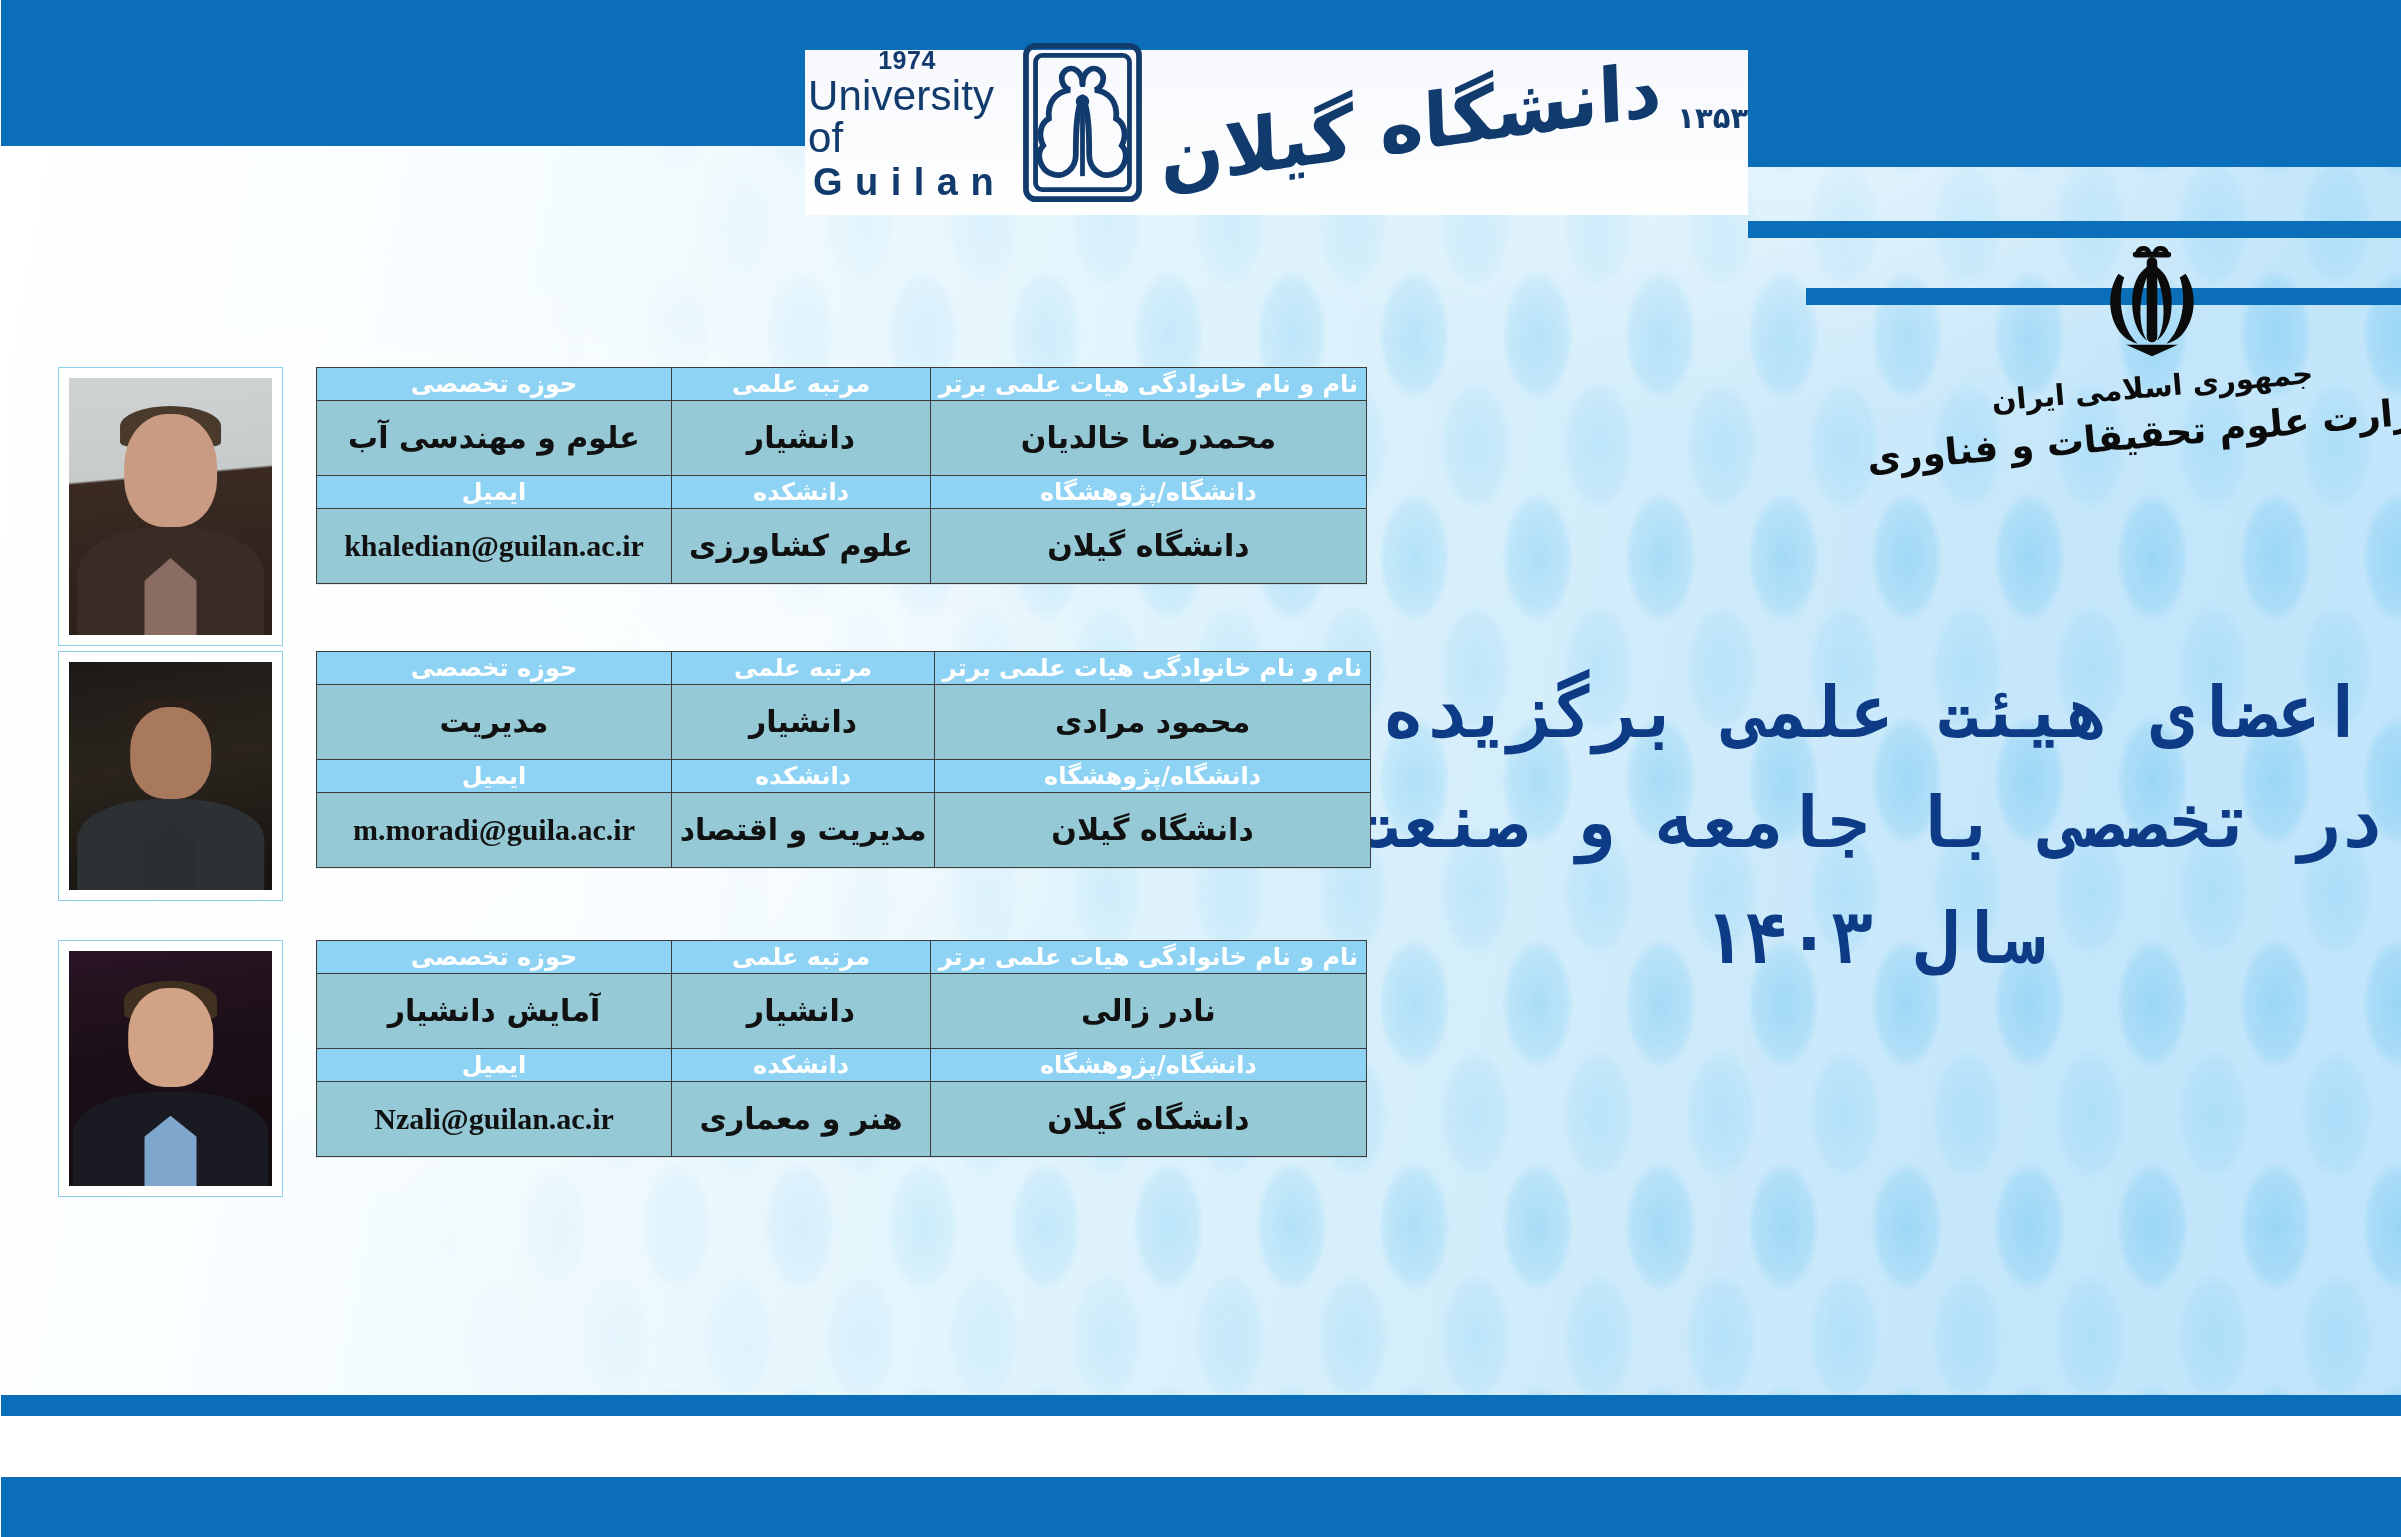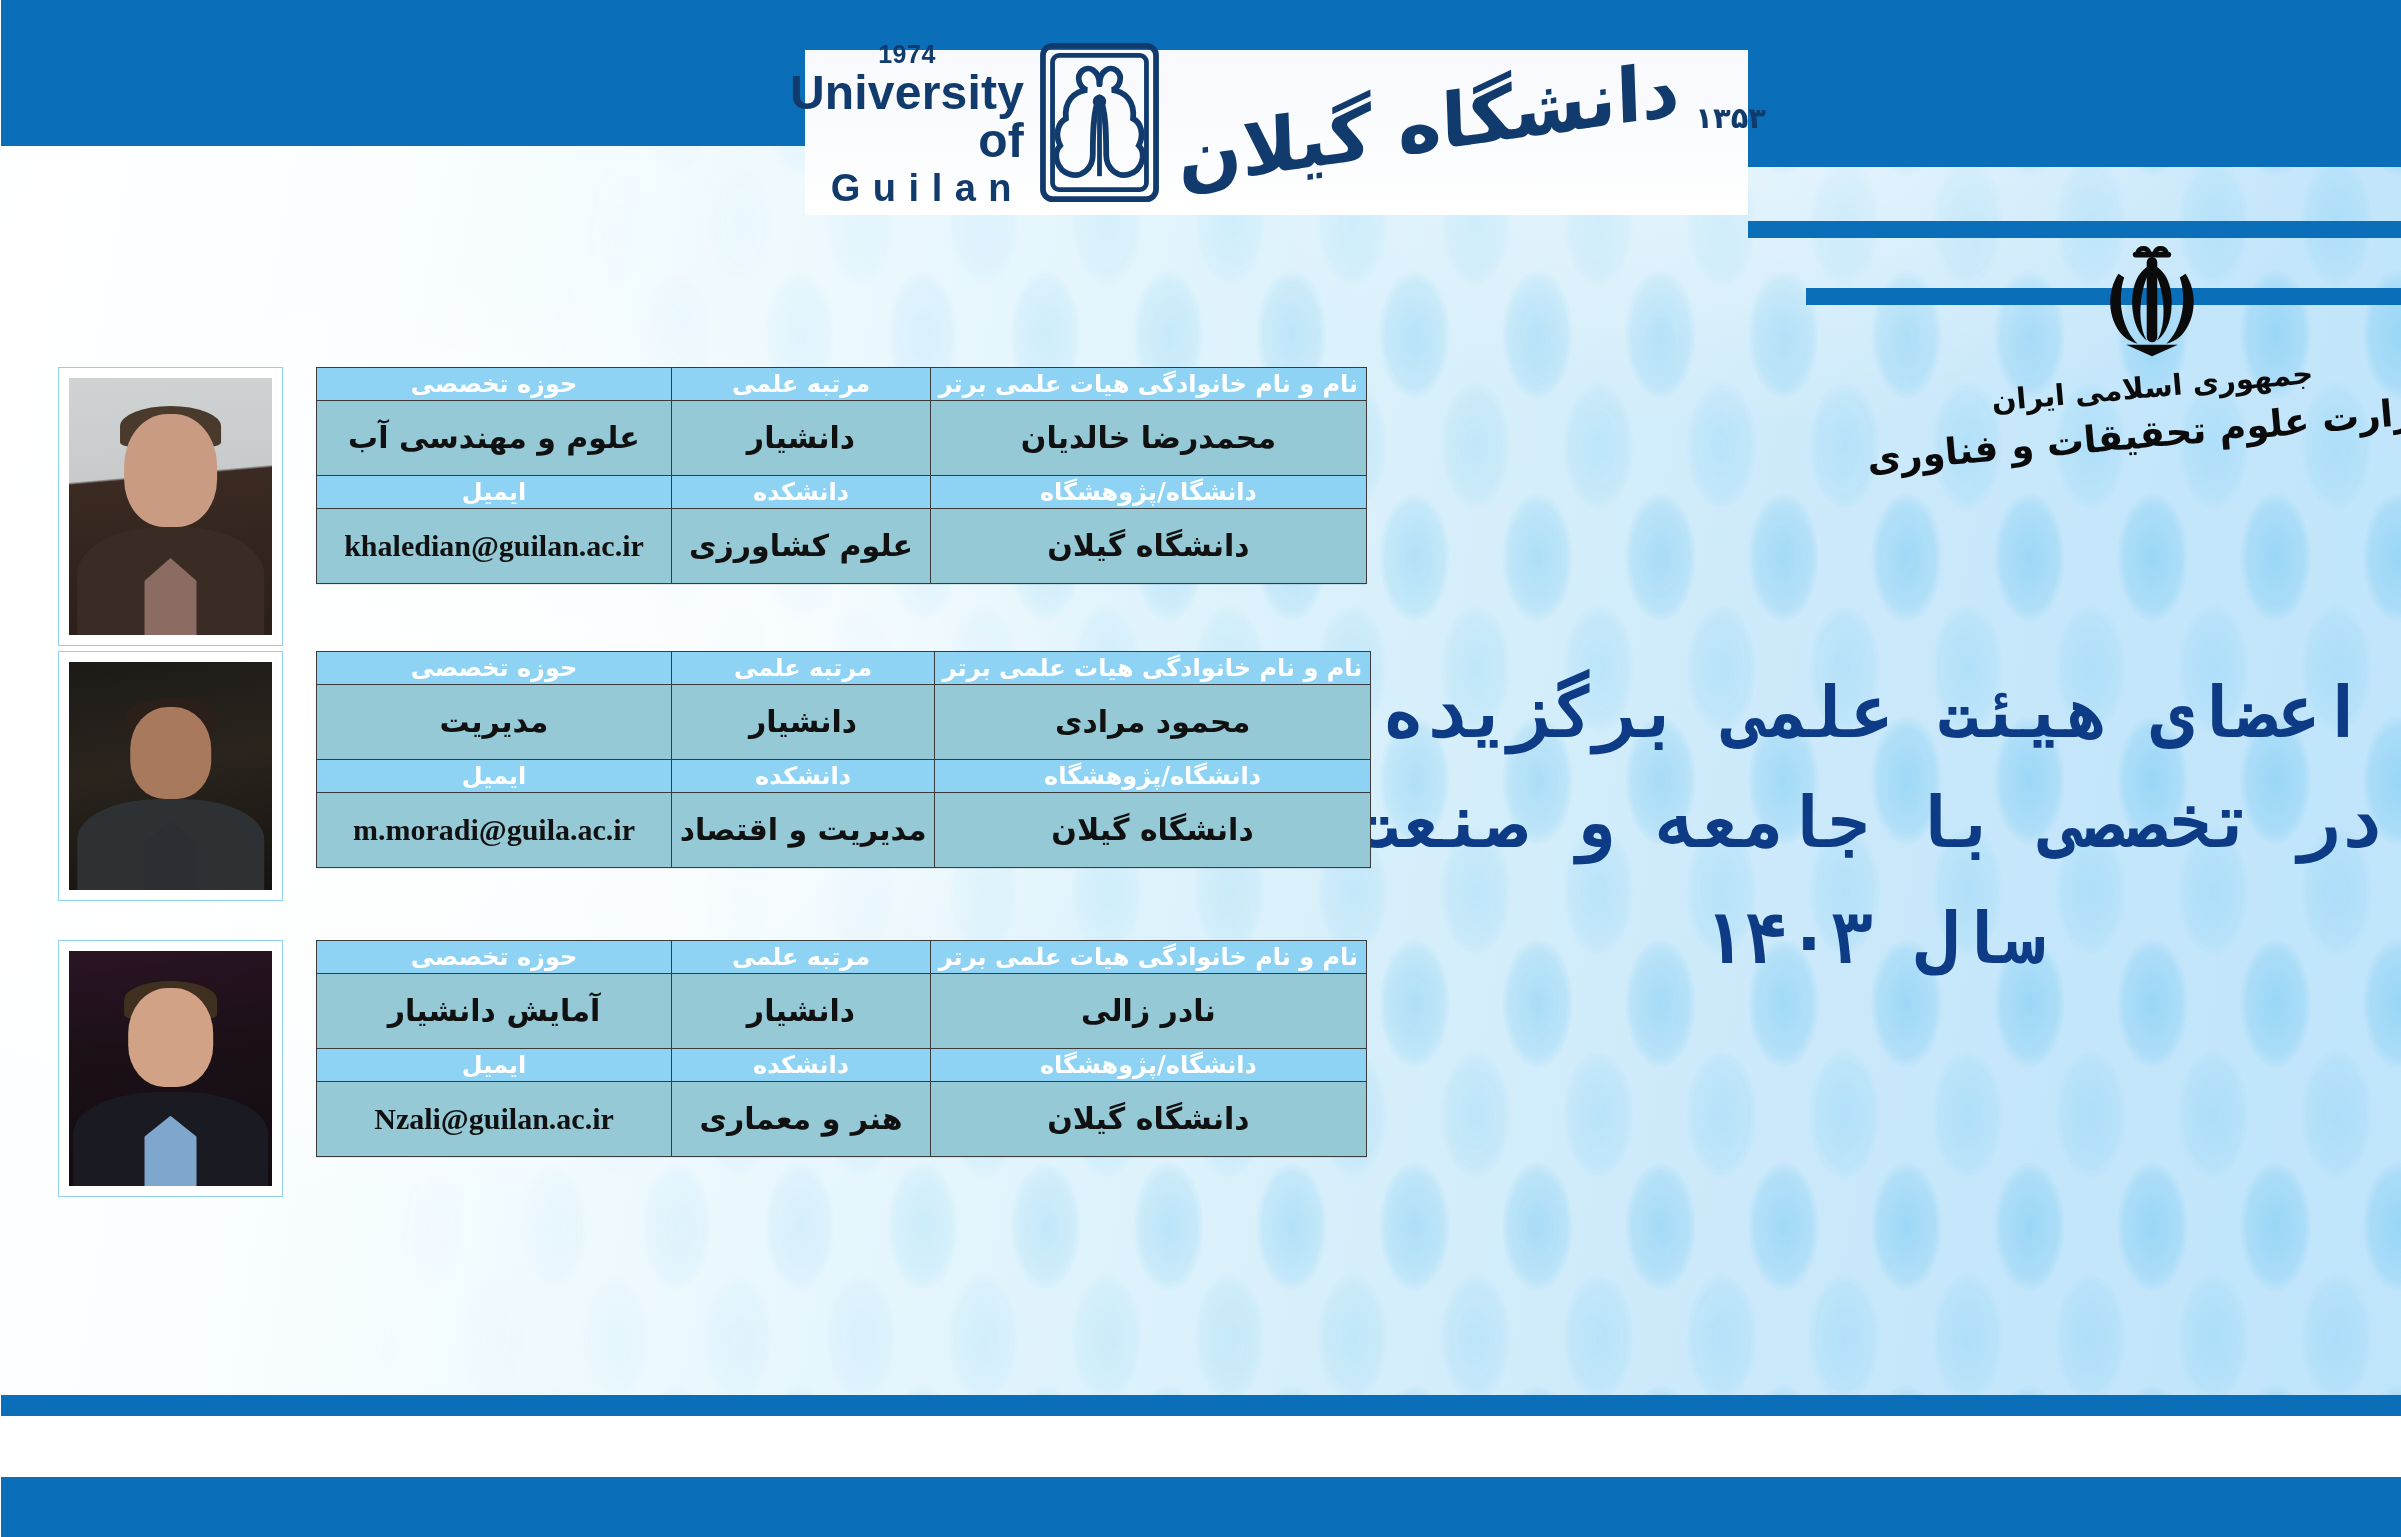--- a/index.html
+++ b/index.html
@@ -90,21 +90,21 @@
     width:826px; height:125px;
     display:flex; align-items:center; justify-content:center; gap:15.4px;
     direction:ltr;
   }
   .uni-en { display:flex; flex-direction:column; align-items:flex-end; line-height:1; color:#123b6d; }
   .uni-year {
     font-family:"Liberation Sans", sans-serif;
     font-weight:700; font-size:25px; letter-spacing:0.5px; margin-bottom:1.9px;
     align-self:center;
   }
-  .uni-l1 { font-size:48px; font-weight:700; letter-spacing:0.2px;text-align:right; }
+  .uni-l1 { font-size:42px; font-weight:400; letter-spacing:0.2px; }
   .uni-l2 { font-size:38px; font-weight:700; letter-spacing:12.5px; margin-top:3.8px; padding-left:5px; }
   .uni-mark { flex:0 0 auto; }
   .uni-fa {
     display:flex; align-items:center; gap:13.4px;
     color:#123b6d; direction:rtl;
   }
   .uni-fa-big {
     font-family:"DejaVu Sans", sans-serif;
     font-size:75px; font-weight:700; line-height:1;
     transform: rotate(-8deg) skewX(-6deg);

